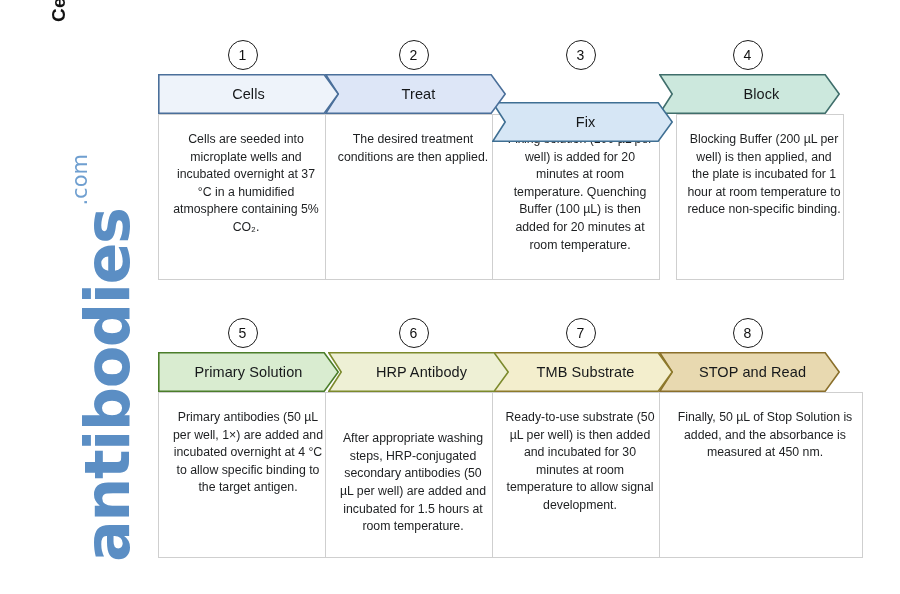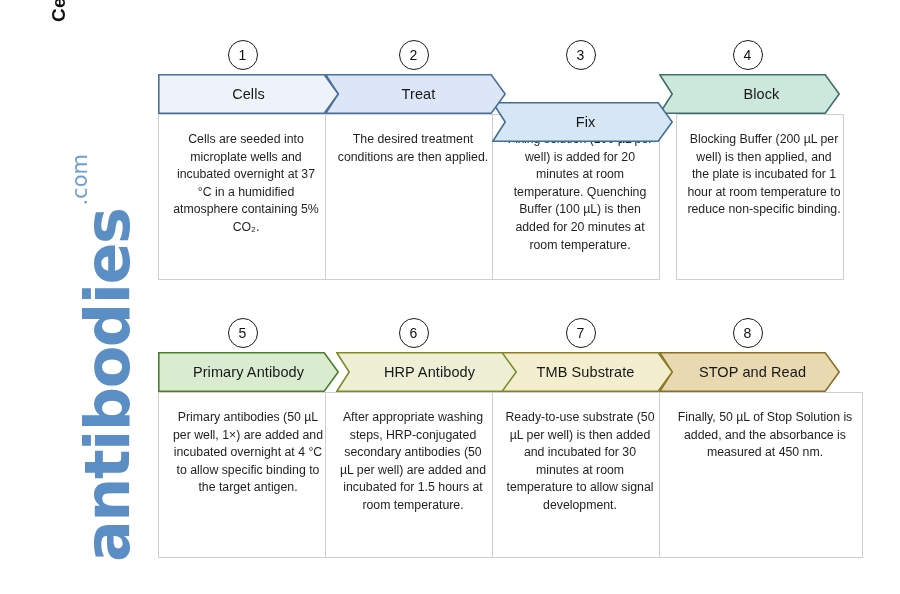--- a/index.html
+++ b/index.html
@@ -159,23 +159,23 @@
           <div class="num" style="left: 69.5px;">5</div>
           <div class="num" style="left: 240.5px;">6</div>
           <div class="num" style="left: 407.5px;">7</div>
           <div class="num" style="left: 574.5px;">8</div>
         </div>
         <div class="chevbar">
           <div class="chev" style="left: 0px; width: 181px; z-index: 10;">
             <svg width="181" height="40">
               <path d="M0.8,0.8 L166.2,0.8 L180.2,20 L166.2,39.2 L0.8,39.2 Z" fill="#d9ecd0" stroke="#4b7d2a" stroke-width="1.6" stroke-linejoin="miter"></path>
             </svg>
-            <span class="lbl" style="margin-left: 0px;">Primary Antibody</span>
-          </div>
-          <div class="chev" style="left: 178px; width: 181px; z-index: 9;">
+            <span class="lbl" style="margin-left: 0px;">Primary Solution</span>
+          </div>
+          <div class="chev" style="left: 170px; width: 181px; z-index: 9;">
             <svg width="181" height="40">
               <path d="M0.8,0.8 L166.2,0.8 L180.2,20 L166.2,39.2 L0.8,39.2 L13.2,20 Z" fill="#eef0d5" stroke="#7c8a2c" stroke-width="1.6" stroke-linejoin="miter"></path>
             </svg>
             <span class="lbl" style="margin-left: 6px;">HRP Antibody</span>
           </div>
           <div class="chev" style="left: 334px; width: 181px; z-index: 8;">
             <svg width="181" height="40">
               <path d="M0.8,0.8 L166.2,0.8 L180.2,20 L166.2,39.2 L0.8,39.2 L13.2,20 Z" fill="#f3eecd" stroke="#8d7a2a" stroke-width="1.6" stroke-linejoin="miter"></path>
             </svg>
             <span class="lbl" style="margin-left: 6px;">TMB Substrate</span>
@@ -184,21 +184,21 @@
             <svg width="181" height="40">
               <path d="M0.8,0.8 L166.2,0.8 L180.2,20 L166.2,39.2 L0.8,39.2 L13.2,20 Z" fill="#e8d9b0" stroke="#8a6f2b" stroke-width="1.6" stroke-linejoin="miter"></path>
             </svg>
             <span class="lbl" style="margin-left: 6px;">STOP and Read</span>
           </div>
         </div>
         <div class="boxes">
           <div class="box" style="left: 0px; width: 172px;">
             <div class="txt">Primary antibodies (50 µL per well, 1×) are added and incubated overnight at 4 °C to allow specific binding to the target antigen.</div>
           </div>
-          <div class="box" style="left: 167px; width: 168px;">
+          <div class="box" style="left: 167px; width: 168px; align-items: center;">
             <div class="txt">After appropriate washing steps, HRP-conjugated secondary antibodies (50 µL per well) are added and incubated for 1.5 hours at room temperature.</div>
           </div>
           <div class="box" style="left: 334px; width: 168px;">
             <div class="txt">Ready-to-use substrate (50 µL per well) is then added and incubated for 30 minutes at room temperature to allow signal development.</div>
           </div>
           <div class="box" style="left: 501px; width: 204px;">
             <div class="txt">Finally, 50 µL of Stop Solution is added, and the absorbance is measured at 450 nm.</div>
           </div>
         </div>
       </div>

